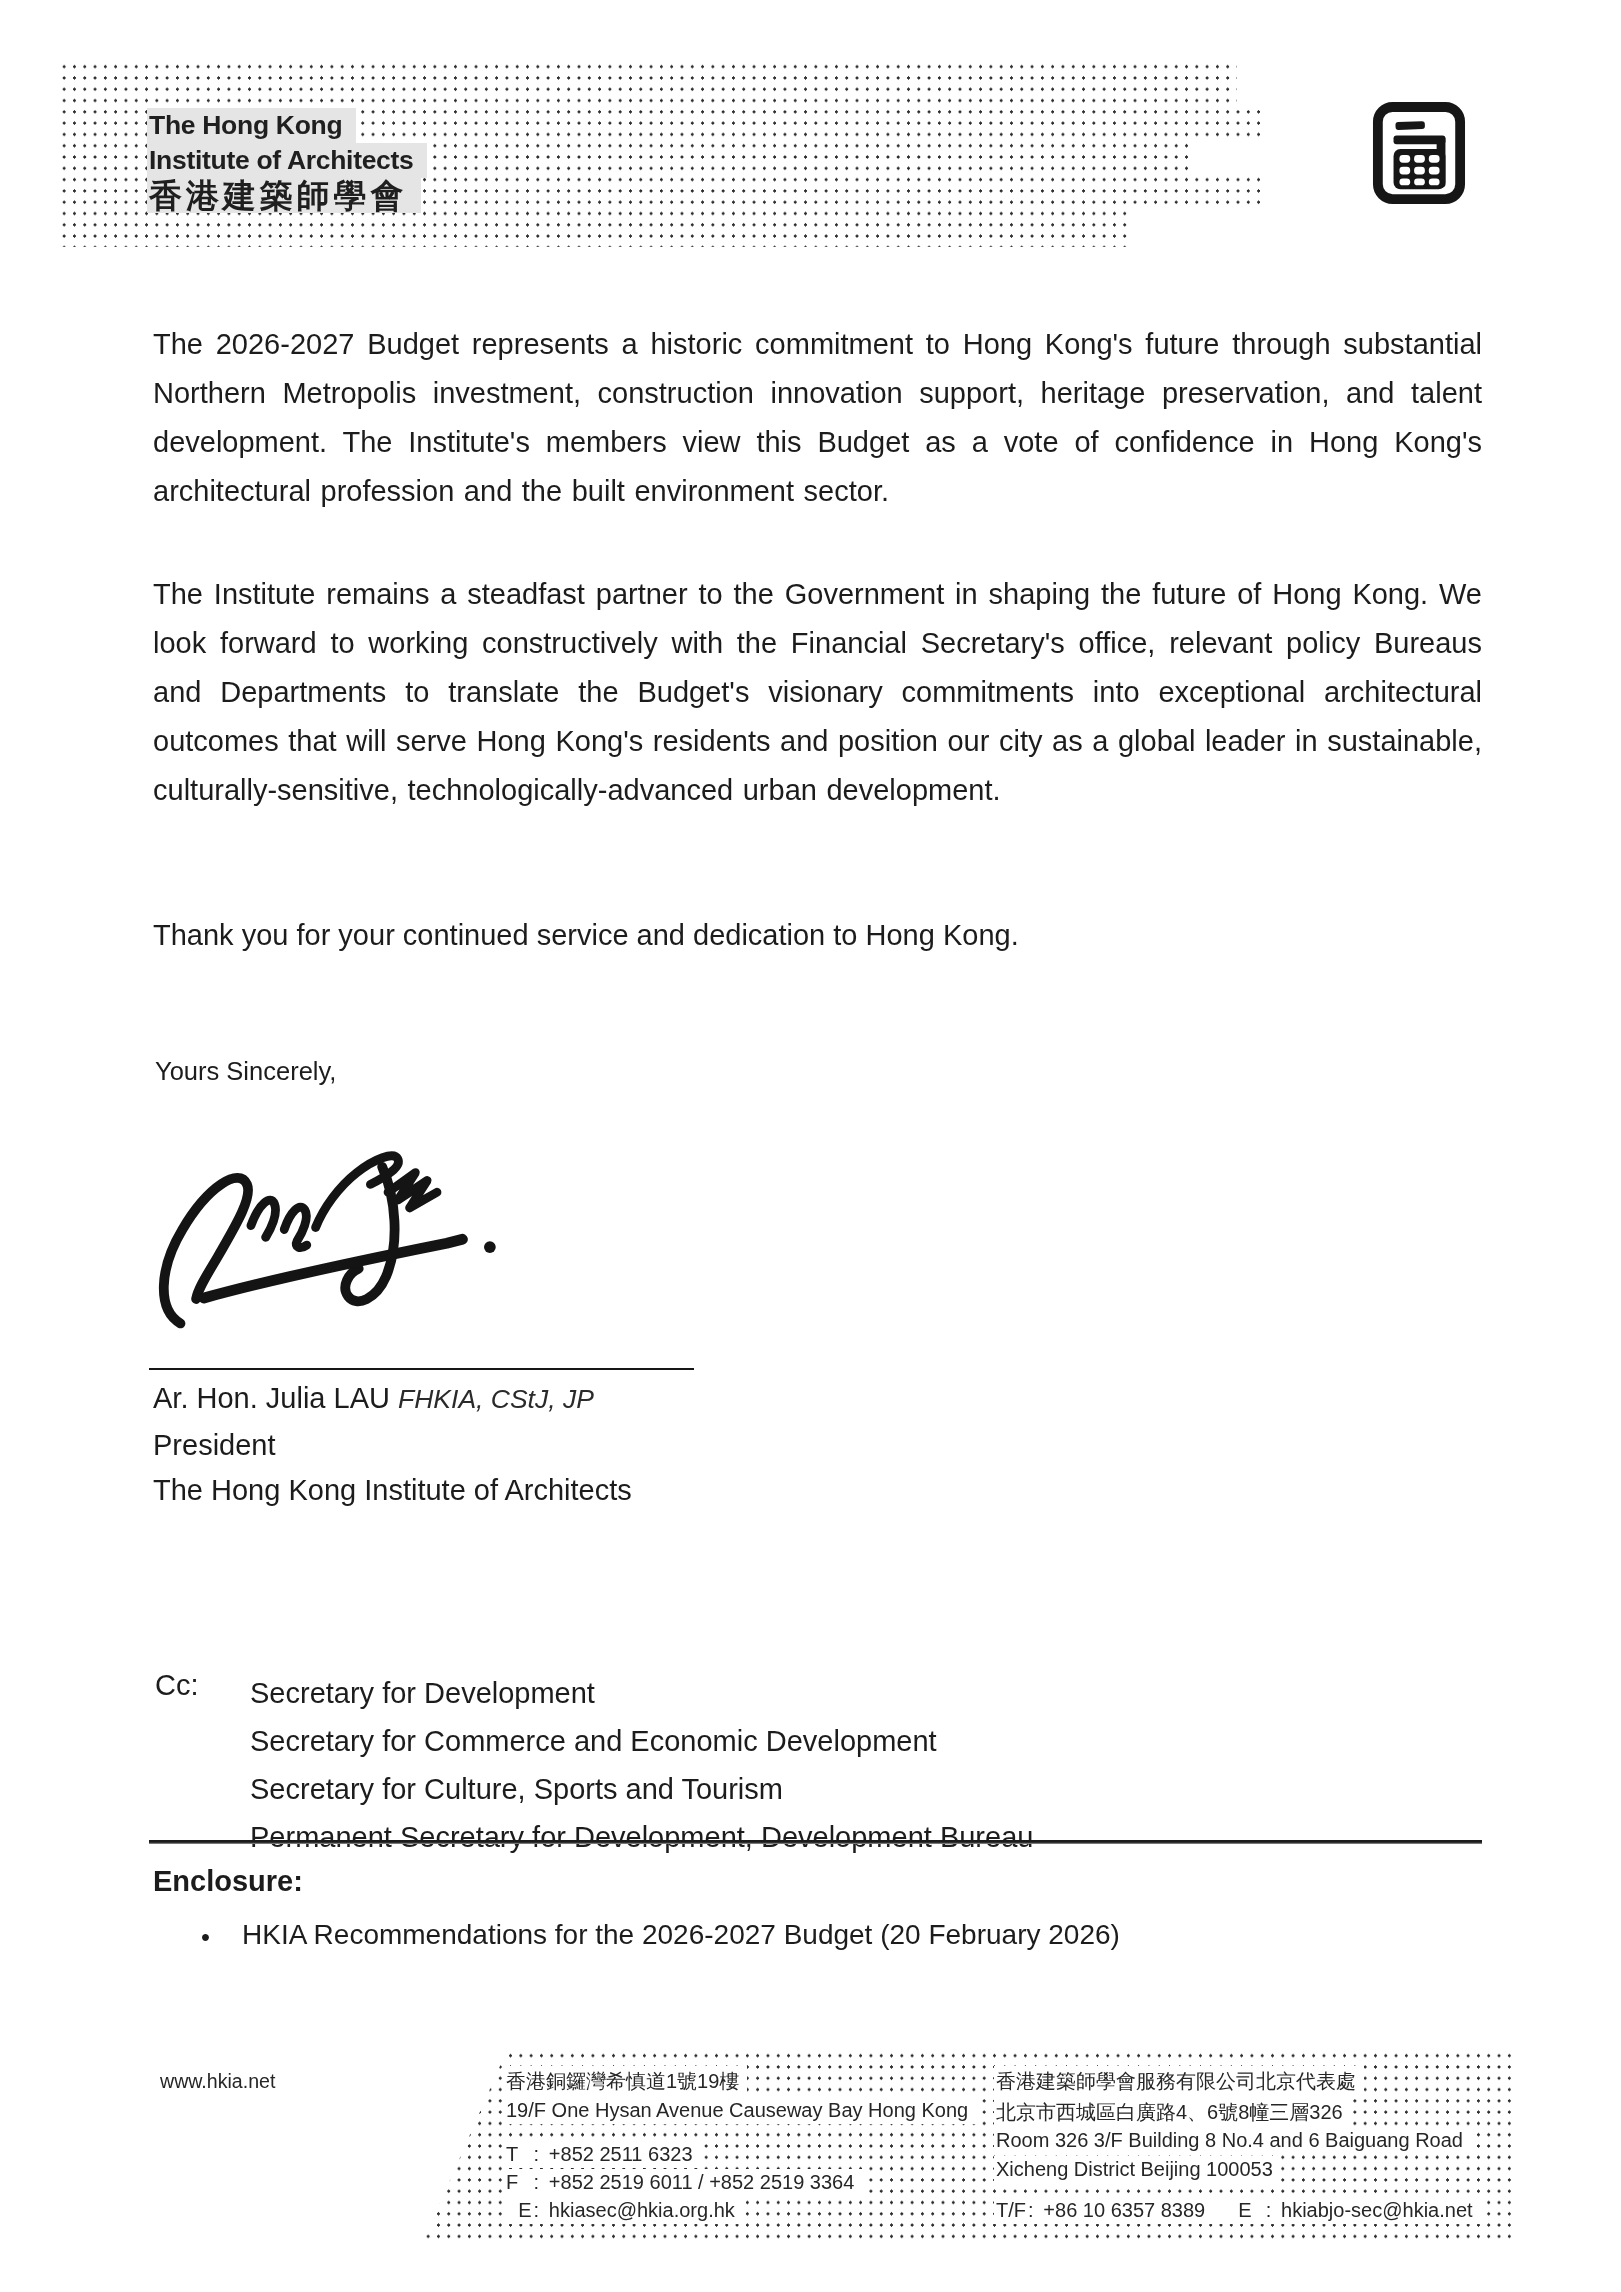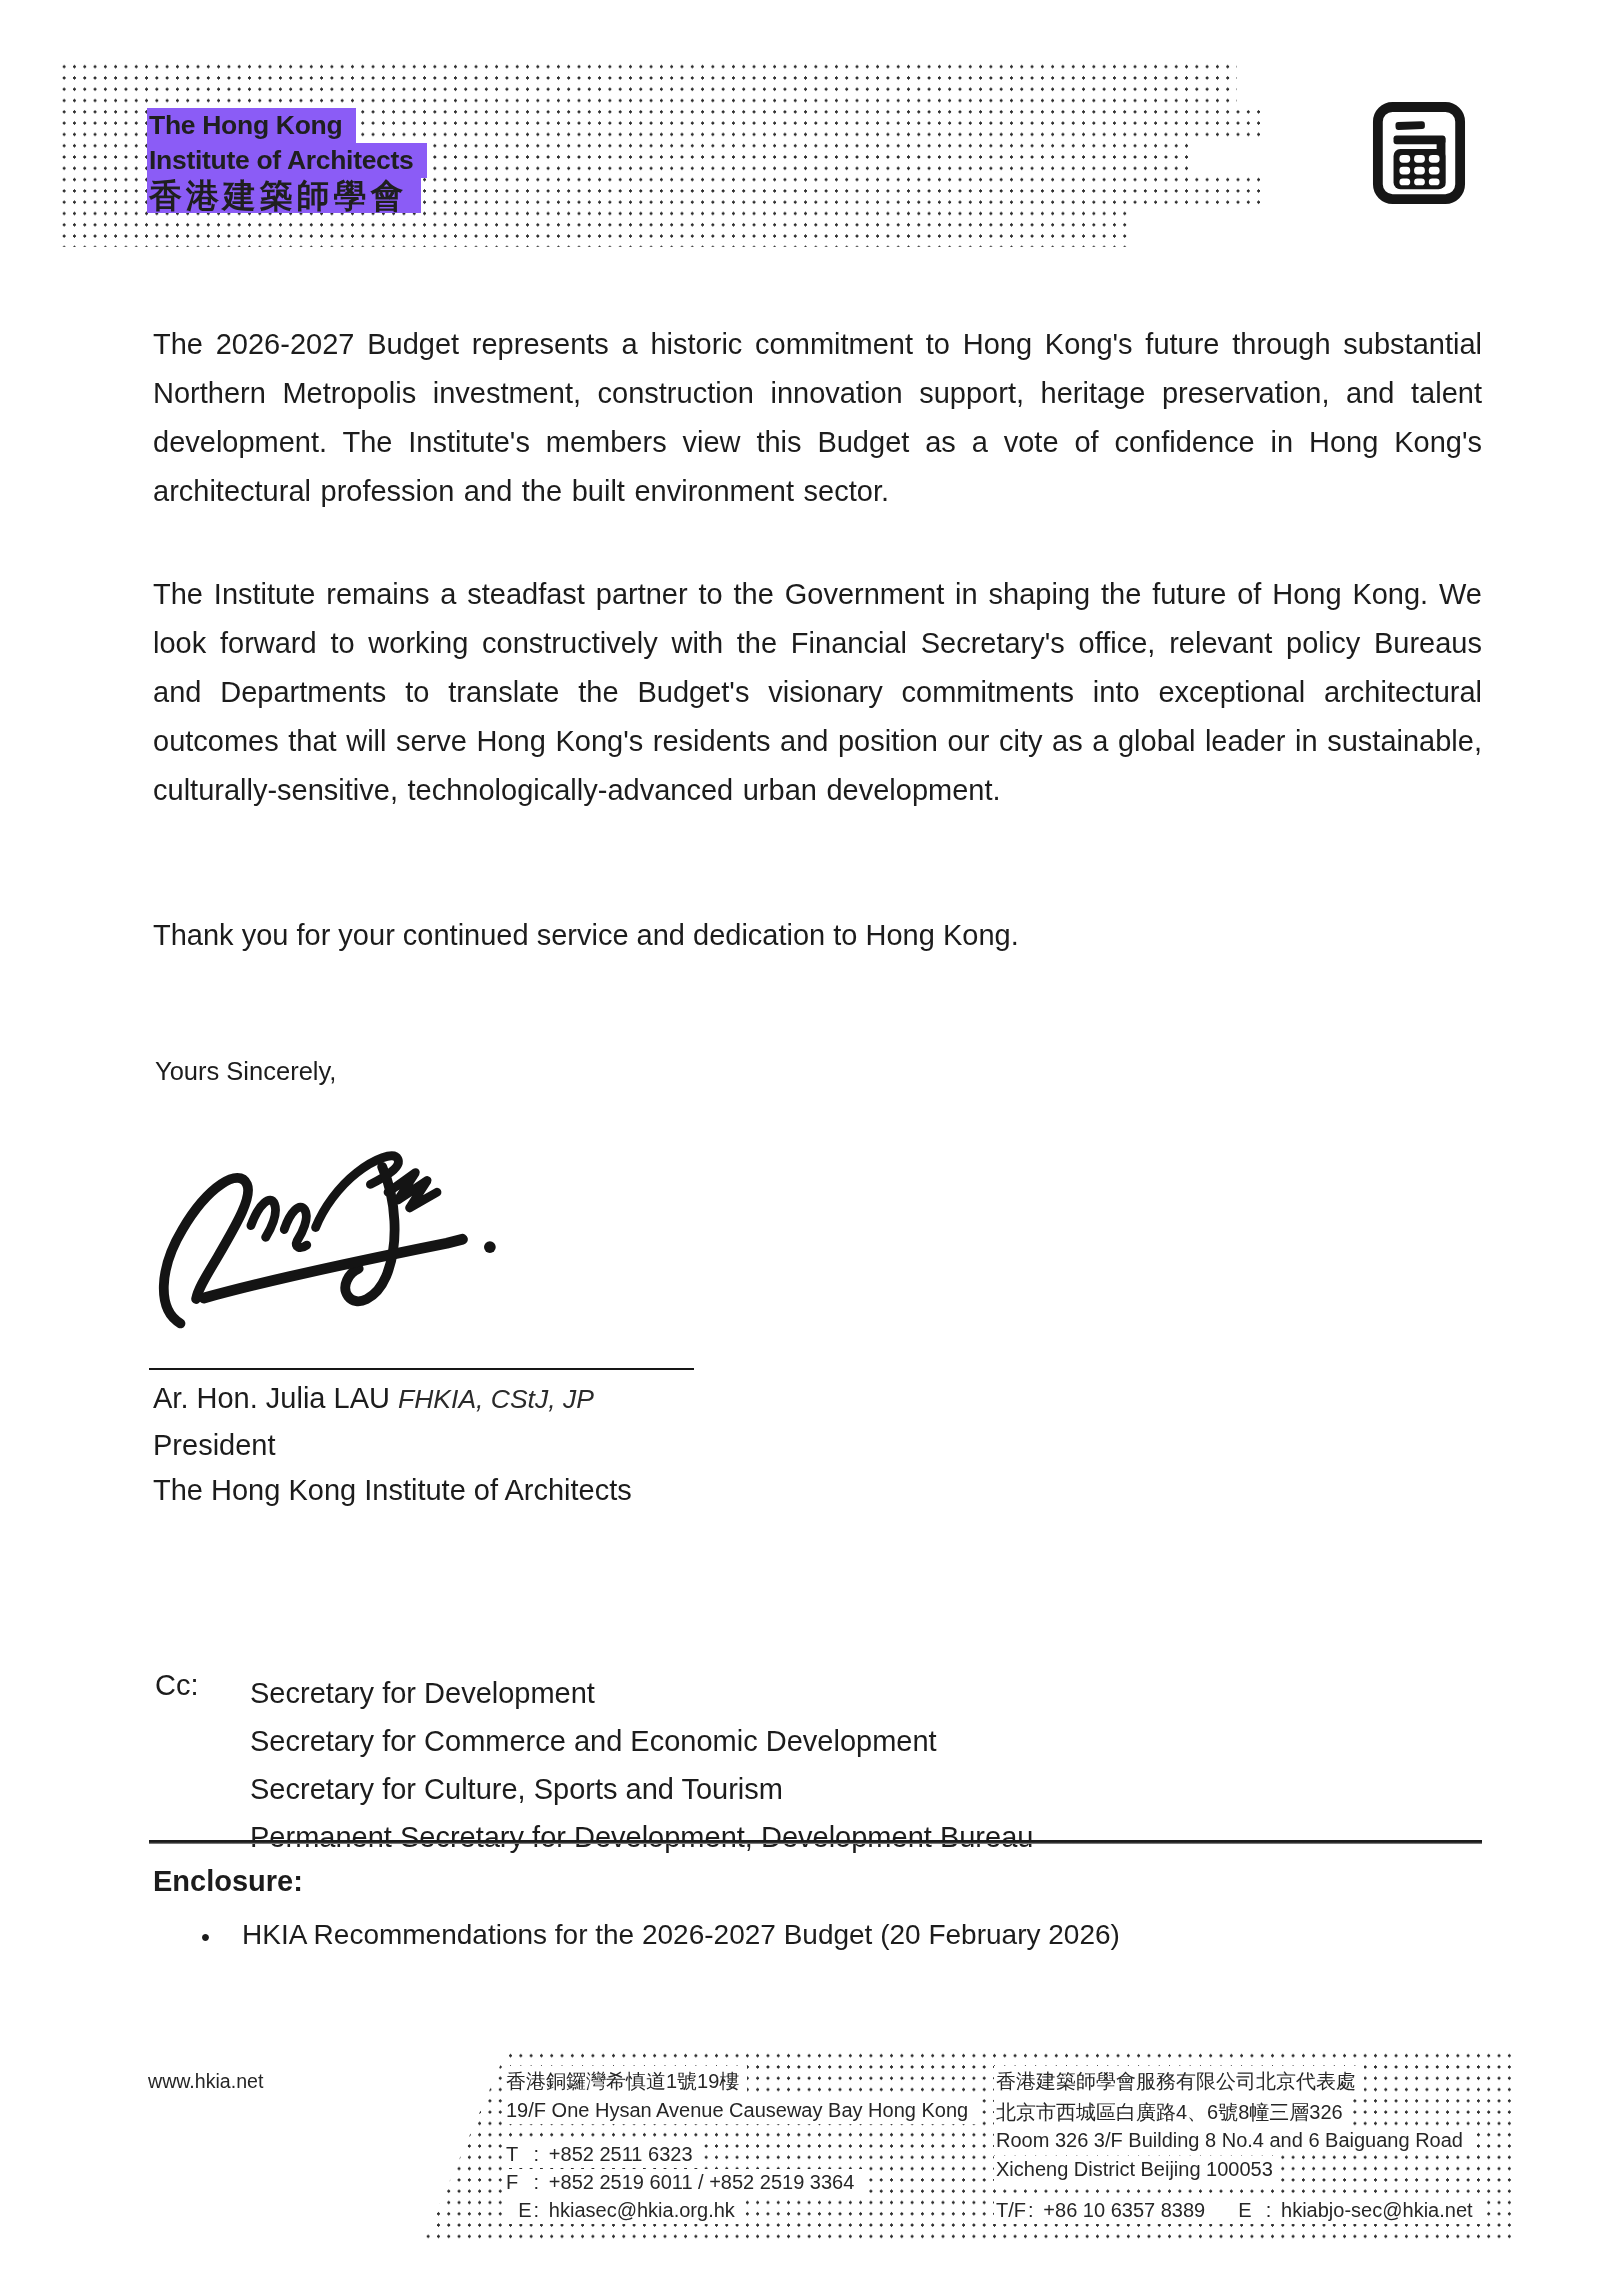--- a/index.html
+++ b/index.html
@@ -13,21 +13,21 @@
   }
   
   .dots{
     background-image:radial-gradient(circle,#2d2d2d 1.4px,rgba(0,0,0,0) 1.5px);
     background-size:10.3px 11.3px;
   }
   .header-dots{position:absolute;left:59px;top:61px;width:1202px;height:186px;}
   .white-patch{position:absolute;background:#ffffff;}
   
   .logo{position:absolute;left:147px;top:108px;line-height:31px;}
-  .logo .ln{display:table;background:#8b5cf6;padding:2px 13.7px 2px 2px;white-space:nowrap;}
+  .logo .ln{display:table;background:#e5e5e5;padding:2px 13.7px 2px 2px;white-space:nowrap;}
   .logo .en{font-size:26.5px;font-weight:bold;letter-spacing:-0.3px;color:#1f1f1f;}
   .logo .zh{font-size:33px;font-weight:bold;letter-spacing:3.9px;color:#1f1f1f;text-align:center;}
   .seal{position:absolute;left:1372px;top:100px;width:94px;height:106px;}
   
   .para{
     position:absolute;left:153px;width:1329px;
     font-size:29px;line-height:49px;
     text-align:justify;text-justify:inter-word;word-spacing:1.5px;
   }
   .line-simple{position:absolute;left:153px;white-space:nowrap;font-size:29px;}
@@ -47,21 +47,21 @@
   .enclosure-item{position:absolute;left:201px;top:1919px;font-size:28px;display:flex;align-items:flex-start;}
   .bullet{width:41px;flex:none;font-size:25.5px;line-height:37px;}
   
   .footer-dots{position:absolute;left:423px;top:2050px;width:1094px;height:192px;
                clip-path:polygon(84px 0,100% 0,100% 100%,0 100%);}
   .f-line{position:absolute;background:#ffffff;padding:2px 7.8px 2px 2px;
           font-size:20px;white-space:nowrap;color:#262626;}
   .f-label{display:inline-block;min-width:25.5px;}
   .f-colon{display:inline-block;margin:0 9.8px 0 2px;}
   .f-gap{display:inline-block;margin-left:33px;}
-  .website{position:absolute;left:148px;top:2070px;font-size:19.6px;color:#262626;}
+  .website{position:absolute;left:160px;top:2070px;font-size:19.6px;color:#262626;}
 </style>
 </head>
 <body>
 
 <div class="page">
 
   <div class="header-dots dots"></div>
 
   <div class="white-patch" style="left:1237px;top:61px;width:25.5px;height:47px;"></div>
   <div class="white-patch" style="left:1192px;top:139px;width:71px;height:37px;"></div>

